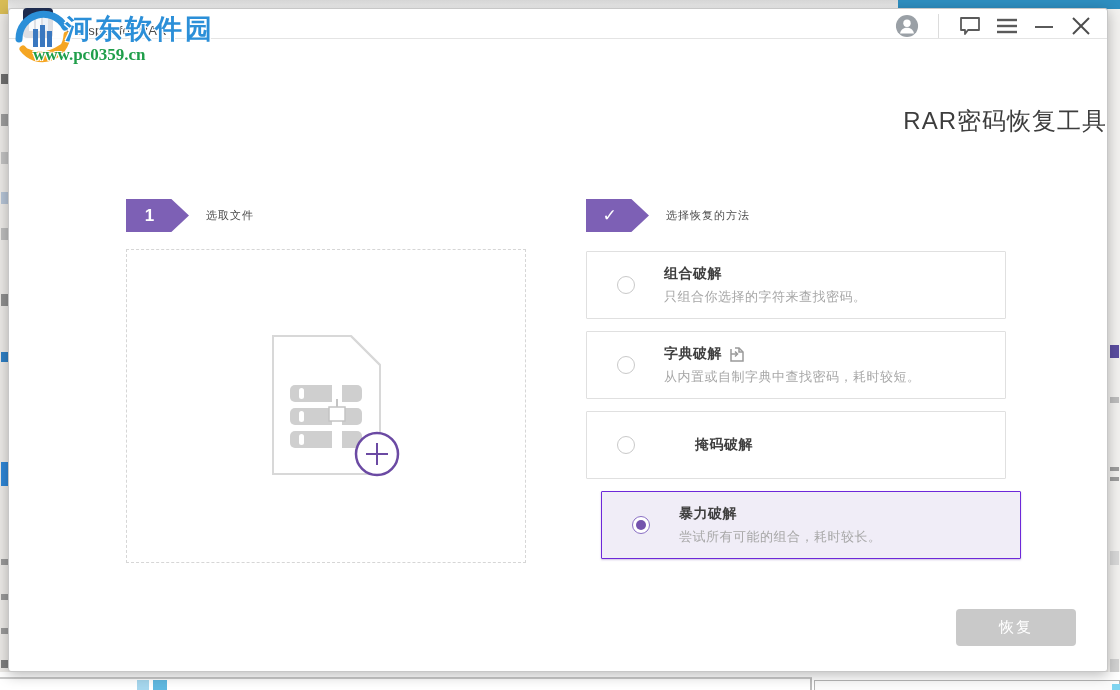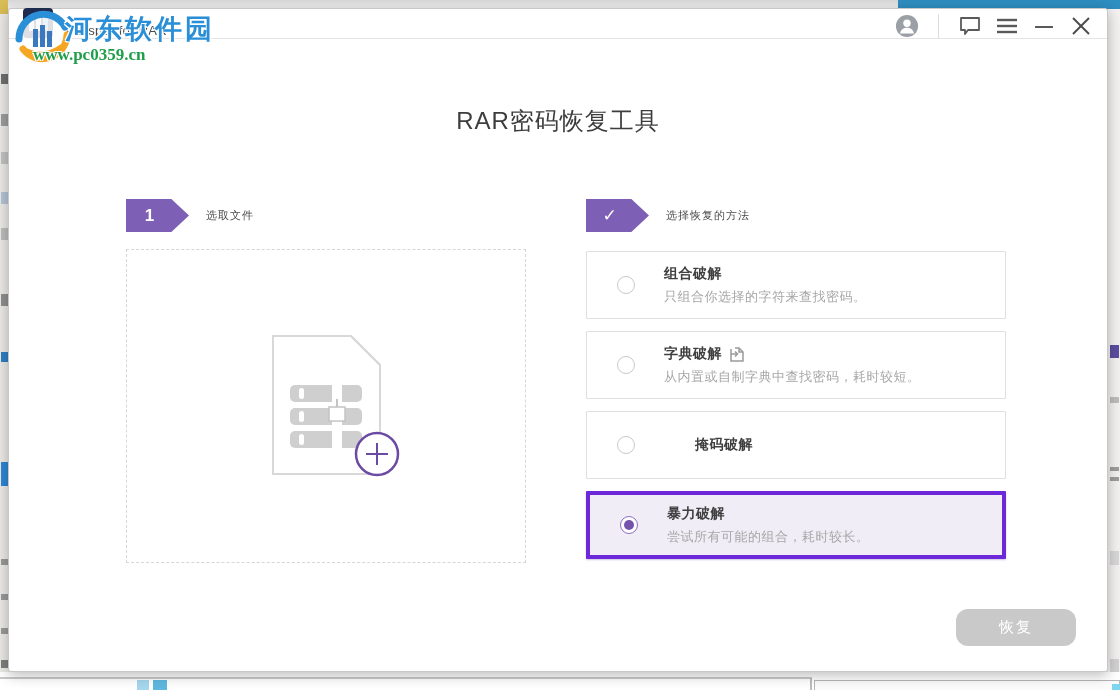--- a/index.html
+++ b/index.html
@@ -43,54 +43,54 @@
   .watermark { position:absolute; left:-2px; top:-6px; width:230px; height:78px; pointer-events:none; z-index:5; }
   .wm-logo { position:absolute; left:8px; top:6px; width:56px; height:56px; }
   .wm-name { position:absolute; left:58px; top:8px; font-size:27px; font-weight:bold; color:#2b8fd8;
     letter-spacing:3px; white-space:nowrap;
     text-shadow:-1px -1px 0 #fff,1px -1px 0 #fff,-1px 1px 0 #fff,1px 1px 0 #fff; }
   .wm-url { position:absolute; left:26px; top:42px; font-family:"Liberation Serif","DejaVu Serif",serif;
     font-size:17px; font-weight:bold; color:#1f9e4a; white-space:nowrap;
     text-shadow:-1px -1px 0 #fff,1px -1px 0 #fff,-1px 1px 0 #fff,1px 1px 0 #fff; }
 
   
-  .page-title { position:absolute; left:0; top:96px; width:100%; text-align:center;
+  .page-title { position:absolute; left:0; top:96px; width:100%; text-align:right;
     font-size:24px; color:#3d3d3d; letter-spacing:1px; }
 
   
   .step-badge { position:absolute; width:63px; height:33px; background:#7d60b5; color:#fff;
     clip-path:polygon(0 0,72% 0,100% 50%,72% 100%,0 100%);
     display:flex; align-items:center; justify-content:center; padding-right:16px;
     font-size:17px; font-weight:bold; }
   .step-label { position:absolute; font-size:11px; color:#4a4a4a; letter-spacing:1px; }
 
   
   .drop-zone { position:absolute; left:117px; top:240px; width:400px; height:314px;
     border:1px dashed #d6d6d6; background:#fff; cursor:pointer; }
   .drop-zone svg { position:absolute; left:145px; top:85px; }
 
   
   .method-card { position:absolute; left:577px; width:420px; height:68px;
     border:1px solid #e0e0e0; background:#fff; border-radius:1px;
     display:flex; align-items:center; padding-left:30px; cursor:pointer; }
-  .method-card.selected { background:#f0edf7; border:4px solid #6d28d9;
-    box-shadow:0 1px 2px rgba(110,80,170,.35); }
+  .method-card.selected { background:#f0edf7; border:1px solid #6d28d9;
+    box-shadow:0 1px 2px rgba(110,80,170,.35);margin-left:15px; }
   .radio { width:18px; height:18px; border-radius:50%; border:1px solid #c9c9c9;
     background:#fff; flex:none; position:relative; cursor:pointer; }
   .radio.checked { border-color:#8a6fc4; }
   .radio.checked::after { content:""; position:absolute; left:3px; top:3px; width:10px; height:10px;
     border-radius:50%; background:#7453ad; }
   .method-texts { margin-left:29px; }
   .method-title-row { display:flex; align-items:center; gap:8px; }
   .method-title { font-size:14px; color:#3f3f3f; font-weight:bold; letter-spacing:.5px; }
   .method-desc { font-size:13px; color:#a7a7a7; margin-top:5px; letter-spacing:.5px; }
 
   
   .recover-btn { position:absolute; left:947px; top:600px; width:120px; height:37px;
-    background:#c9c9c9; color:#ffffff; border:none; border-radius:12px; font-size:15px;
+    background:#c9c9c9; color:#ffffff; border:none; border-radius:4px; font-size:15px;
     letter-spacing:2px; font-family:inherit; cursor:default; }
 </style>
 </head>
 <body>
 
 <div class="bg-top-strip"></div>
 <div class="bg-blue-bar"></div>
 <div class="bg-yellow-sliver"></div>
 <div class="bg-left-strip">
   <div class="frag" style="top:60px;height:10px;background:#6f6f6f;"></div>

